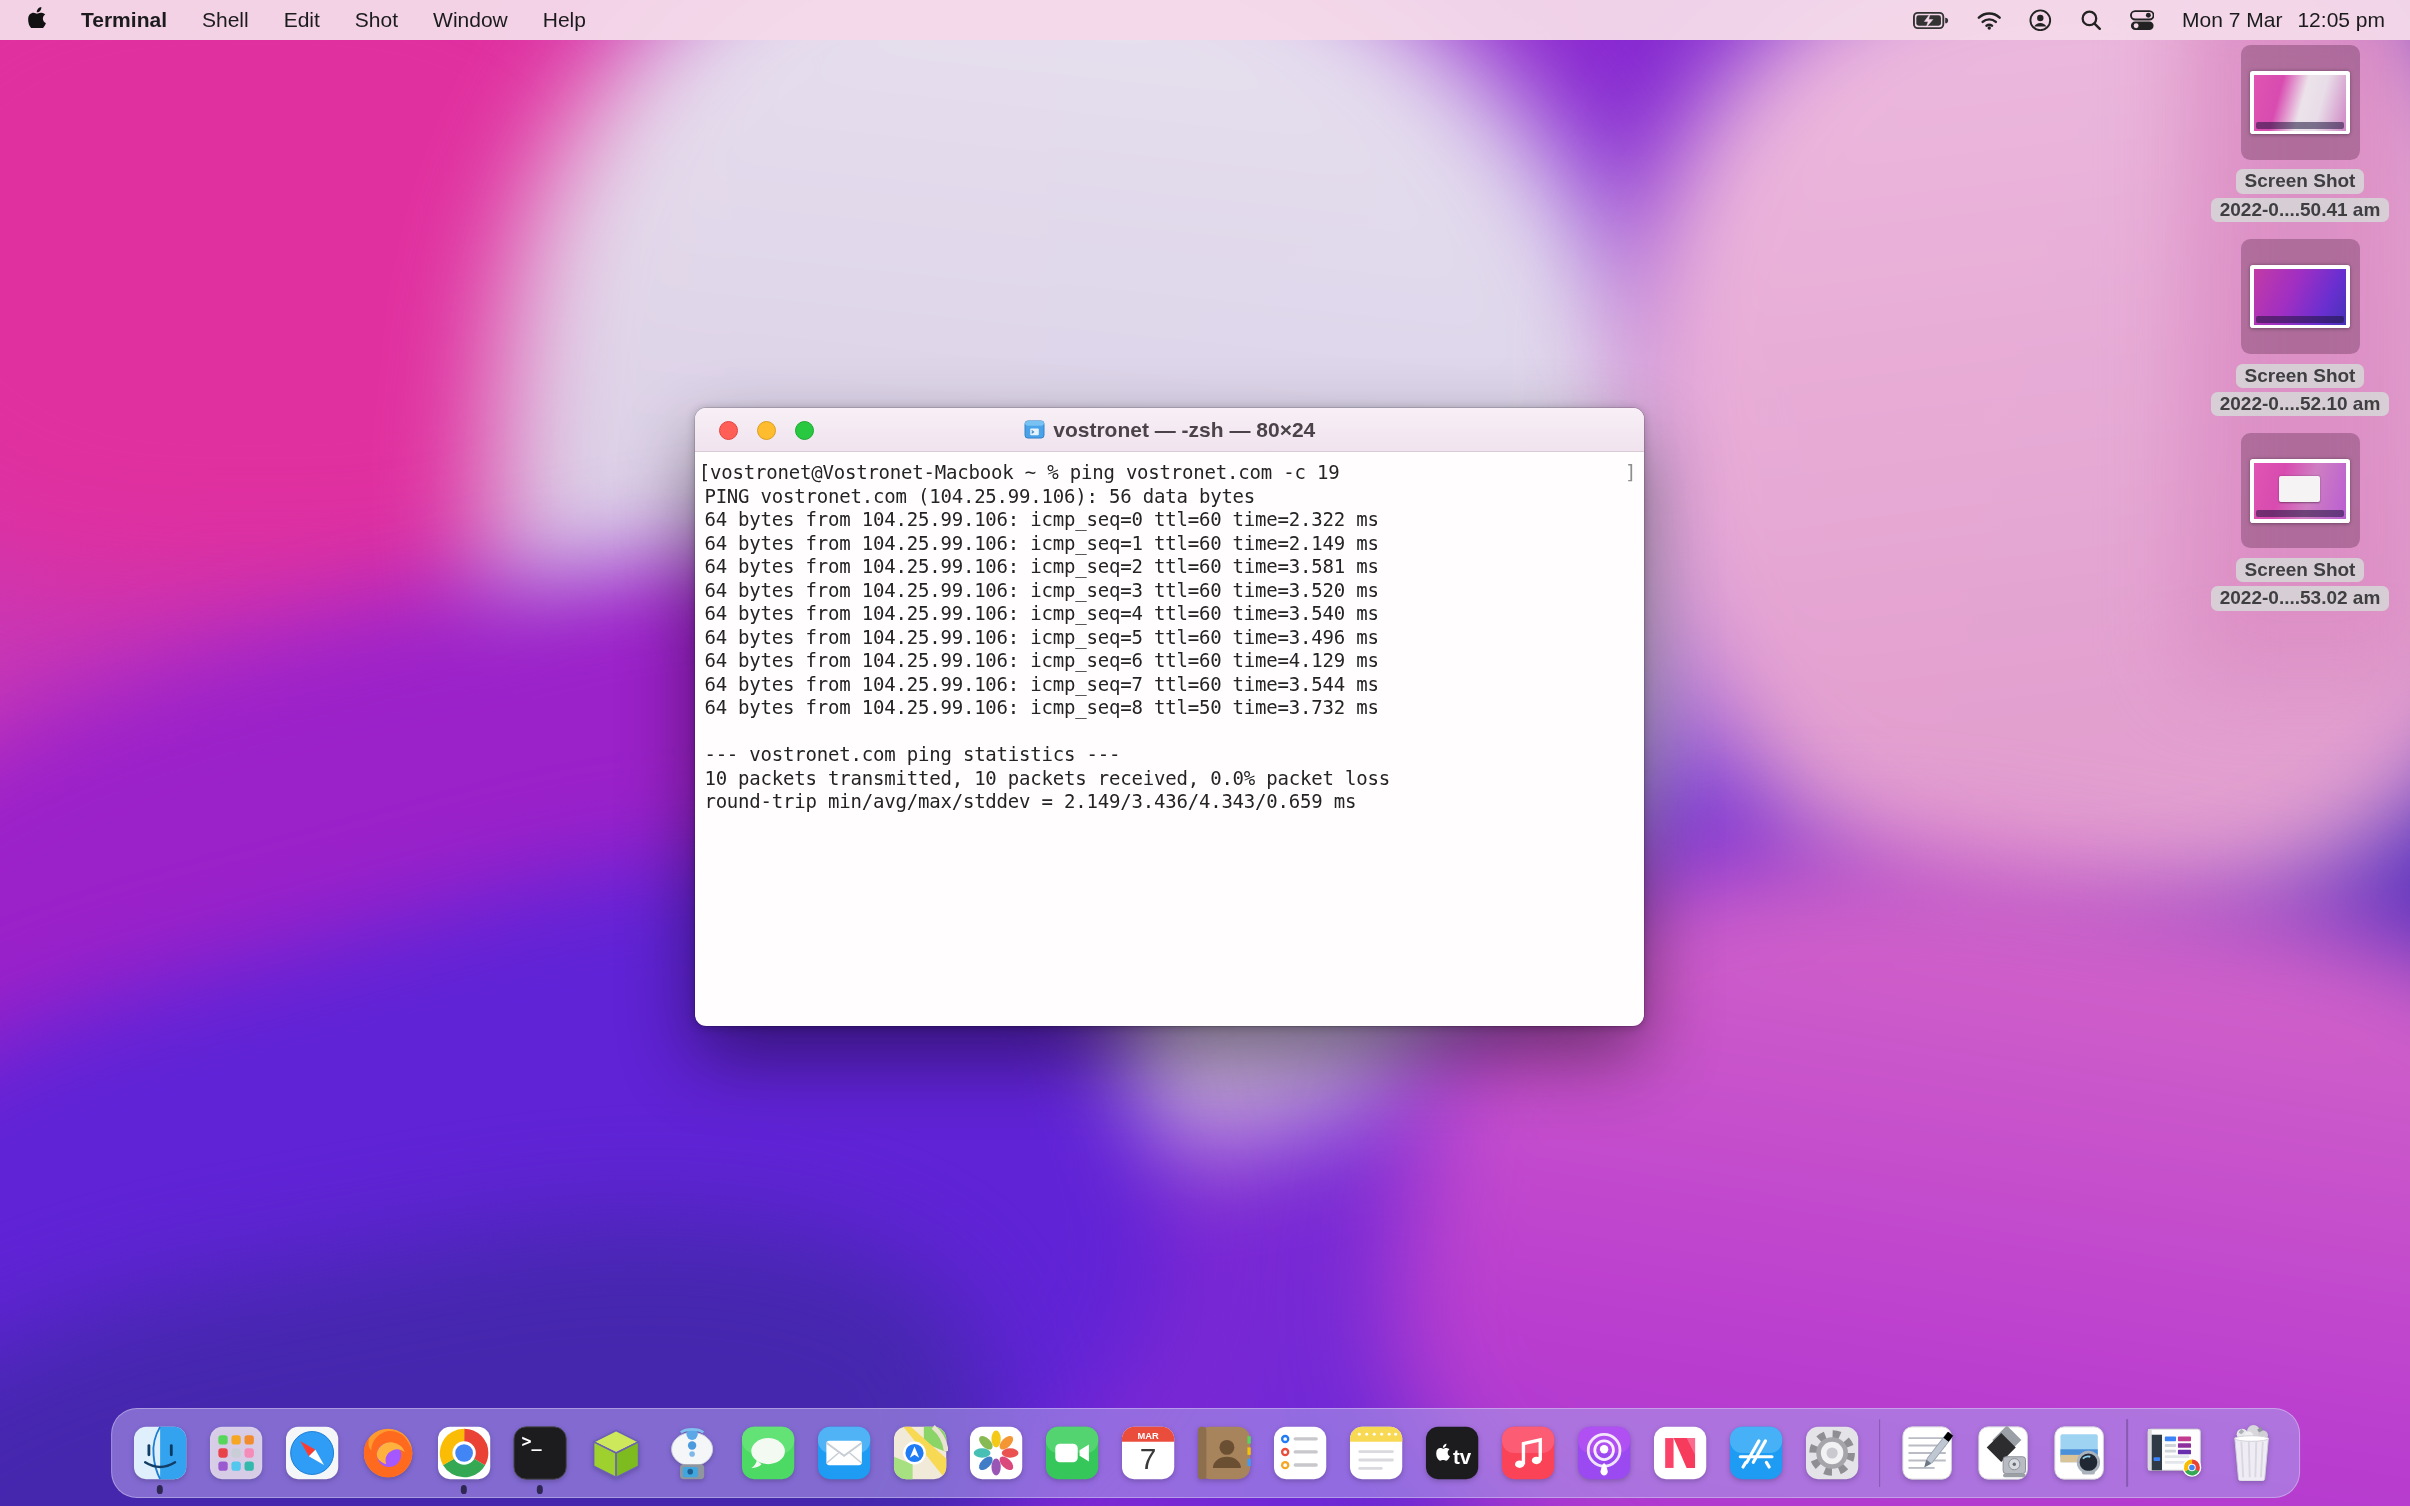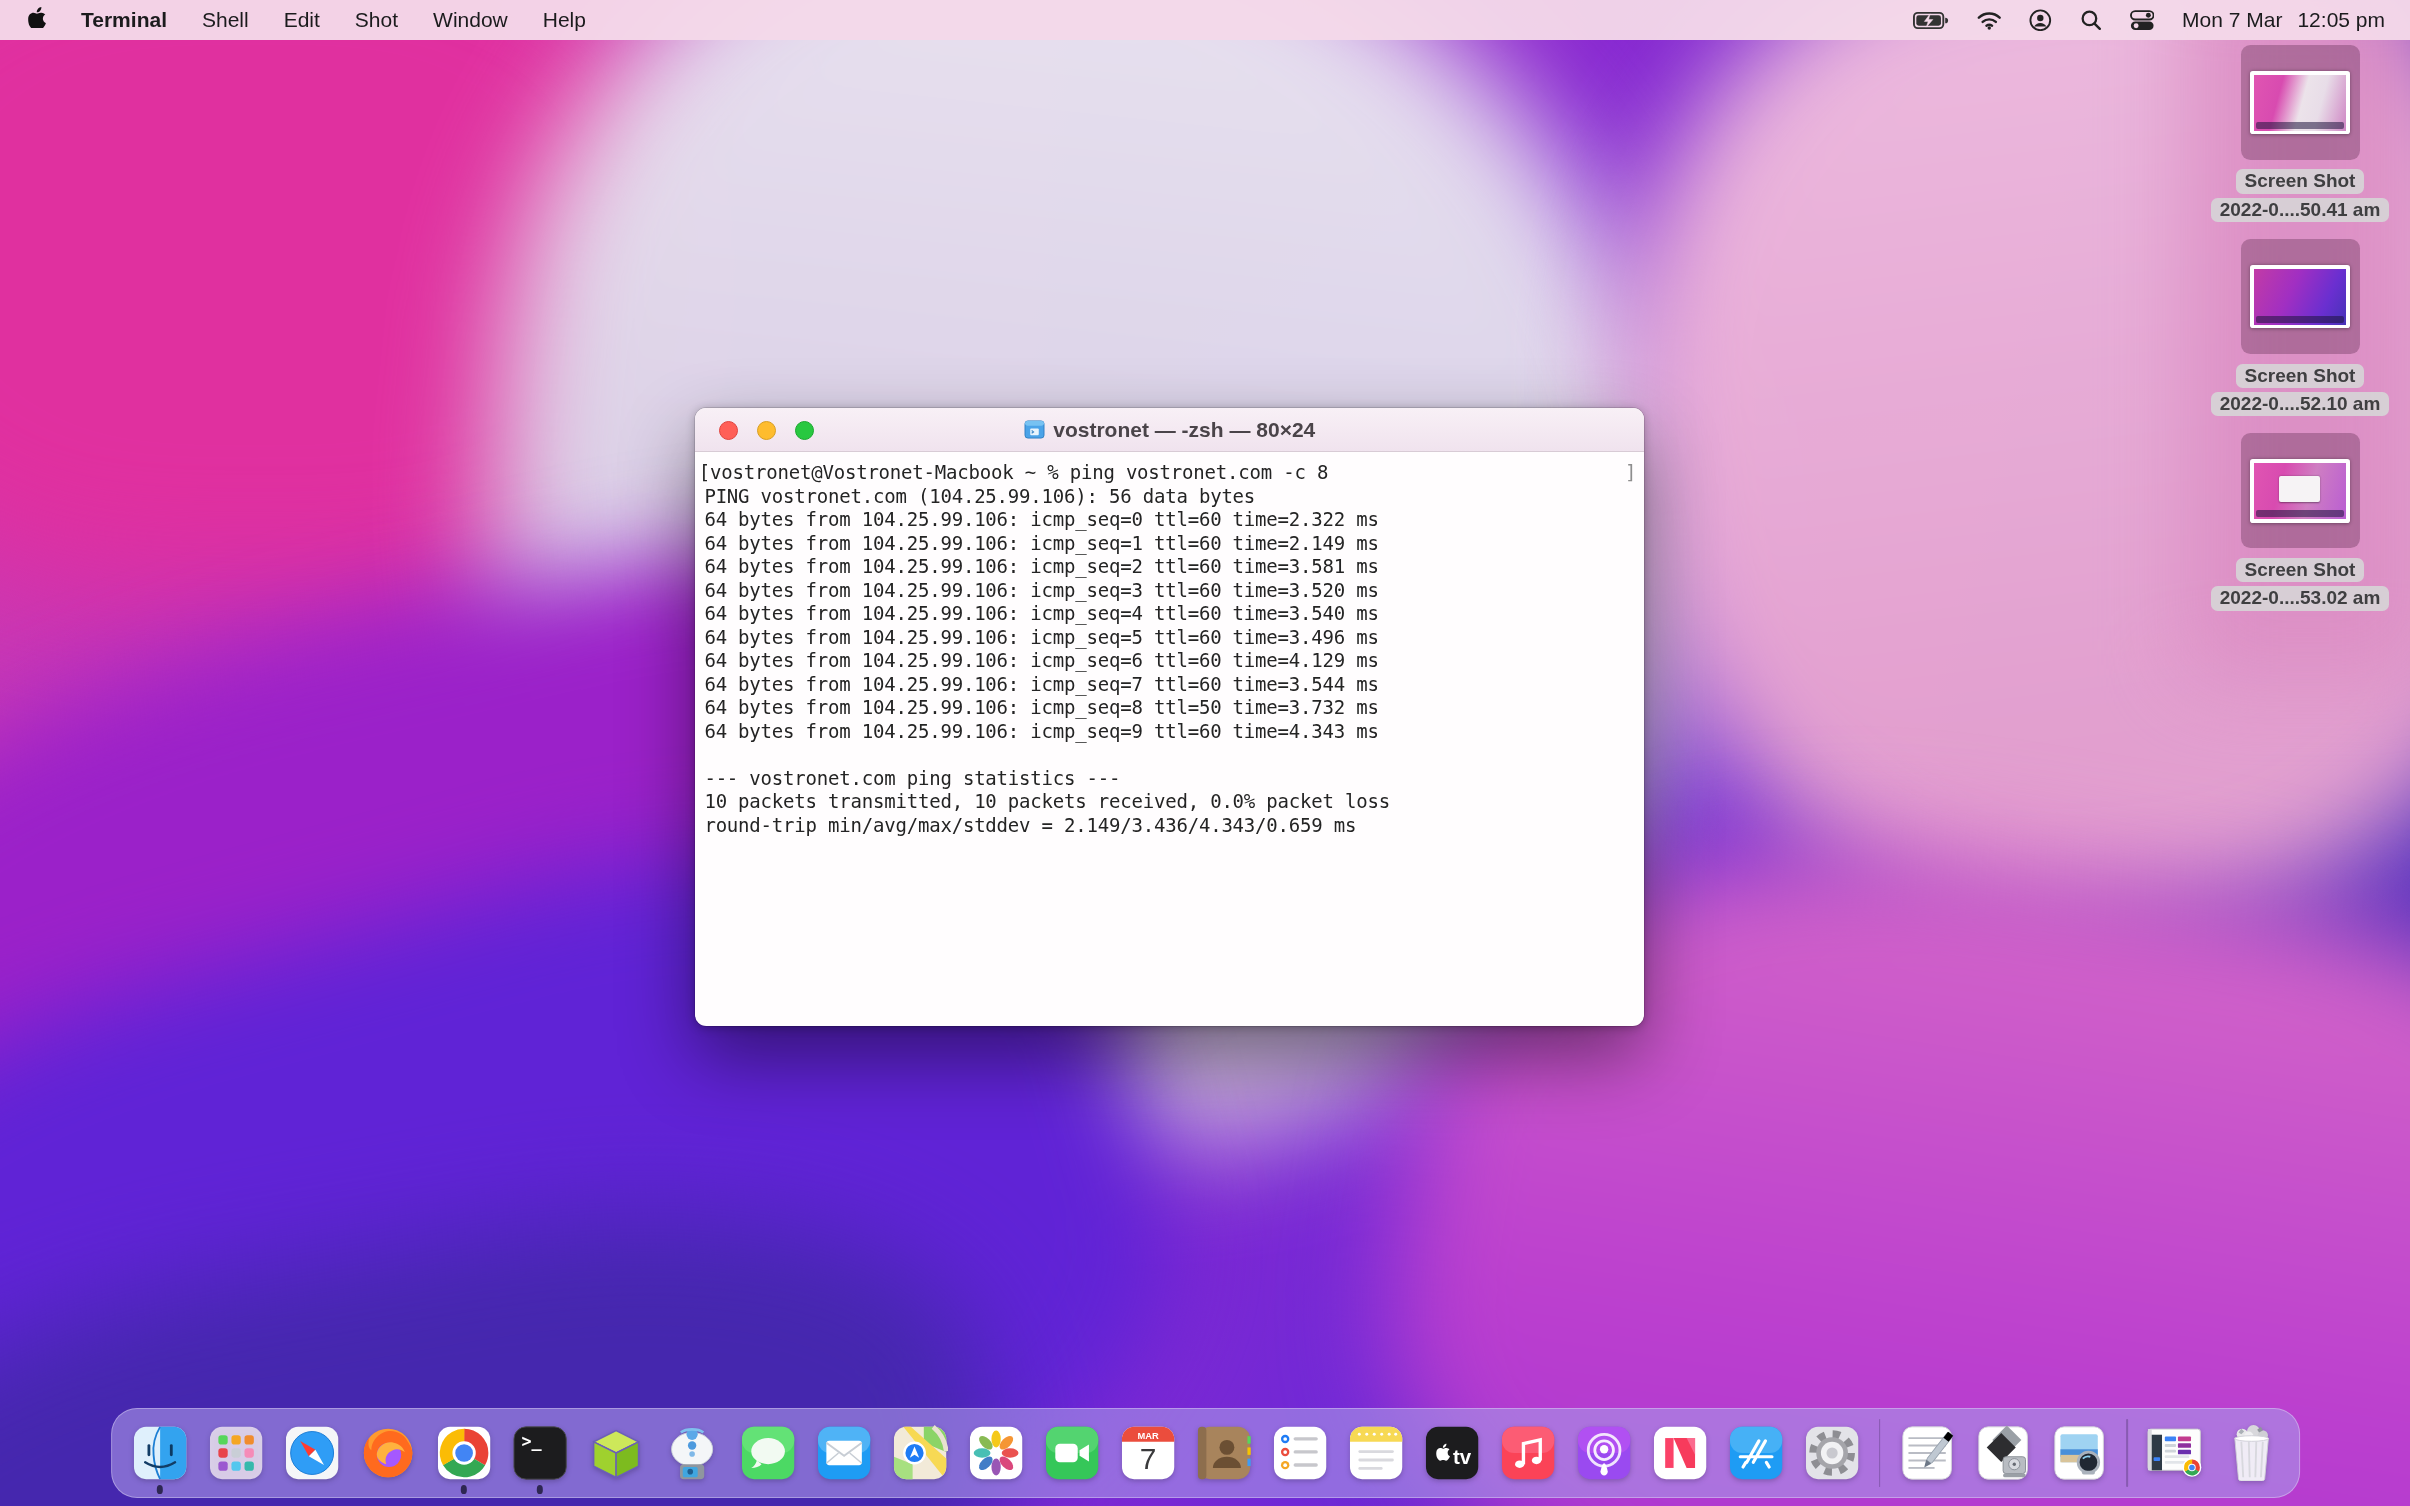--- a/index.html
+++ b/index.html
@@ -207,32 +207,31 @@
         <rect x="1" y="1" width="20" height="18" rx="3" fill="#4aa3e8" stroke="#2f7fc2"></rect>
         <rect x="1" y="1" width="20" height="5" rx="2.5" fill="#77c2f2"></rect>
         <rect x="6.5" y="9" width="9" height="7" rx="1" fill="#e8f4fd"></rect>
         <path d="M8 11 l2 1.5 -2 1.5" stroke="#3a87c8" stroke-width="1.2" fill="none"></path>
       </svg>
       <span class="title-text">vostronet — -zsh — 80×24</span>
     </div>
   </div>
   <div class="term-body">
     <span class="right-mark">]</span>
-    <div class="tline bracket">[vostronet@Vostronet-Macbook ~ % ping vostronet.com -c 8</div>
+    <div class="tline bracket">[vostronet@Vostronet-Macbook ~ % ping vostronet.com -c 19</div>
     <div class="tline">PING vostronet.com (104.25.99.106): 56 data bytes</div>
     <div class="tline">64 bytes from 104.25.99.106: icmp_seq=0 ttl=60 time=2.322 ms</div>
     <div class="tline">64 bytes from 104.25.99.106: icmp_seq=1 ttl=60 time=2.149 ms</div>
     <div class="tline">64 bytes from 104.25.99.106: icmp_seq=2 ttl=60 time=3.581 ms</div>
     <div class="tline">64 bytes from 104.25.99.106: icmp_seq=3 ttl=60 time=3.520 ms</div>
     <div class="tline">64 bytes from 104.25.99.106: icmp_seq=4 ttl=60 time=3.540 ms</div>
     <div class="tline">64 bytes from 104.25.99.106: icmp_seq=5 ttl=60 time=3.496 ms</div>
     <div class="tline">64 bytes from 104.25.99.106: icmp_seq=6 ttl=60 time=4.129 ms</div>
     <div class="tline">64 bytes from 104.25.99.106: icmp_seq=7 ttl=60 time=3.544 ms</div>
     <div class="tline">64 bytes from 104.25.99.106: icmp_seq=8 ttl=50 time=3.732 ms</div>
-    <div class="tline">64 bytes from 104.25.99.106: icmp_seq=9 ttl=60 time=4.343 ms</div>
     <div class="tline"></div>
     <div class="tline">--- vostronet.com ping statistics ---</div>
     <div class="tline">10 packets transmitted, 10 packets received, 0.0% packet loss</div>
     <div class="tline">round-trip min/avg/max/stddev = 2.149/3.436/4.343/0.659 ms</div>
   </div>
 </div>
 
 <div class="dock">
 
   <span class="dock-item">

